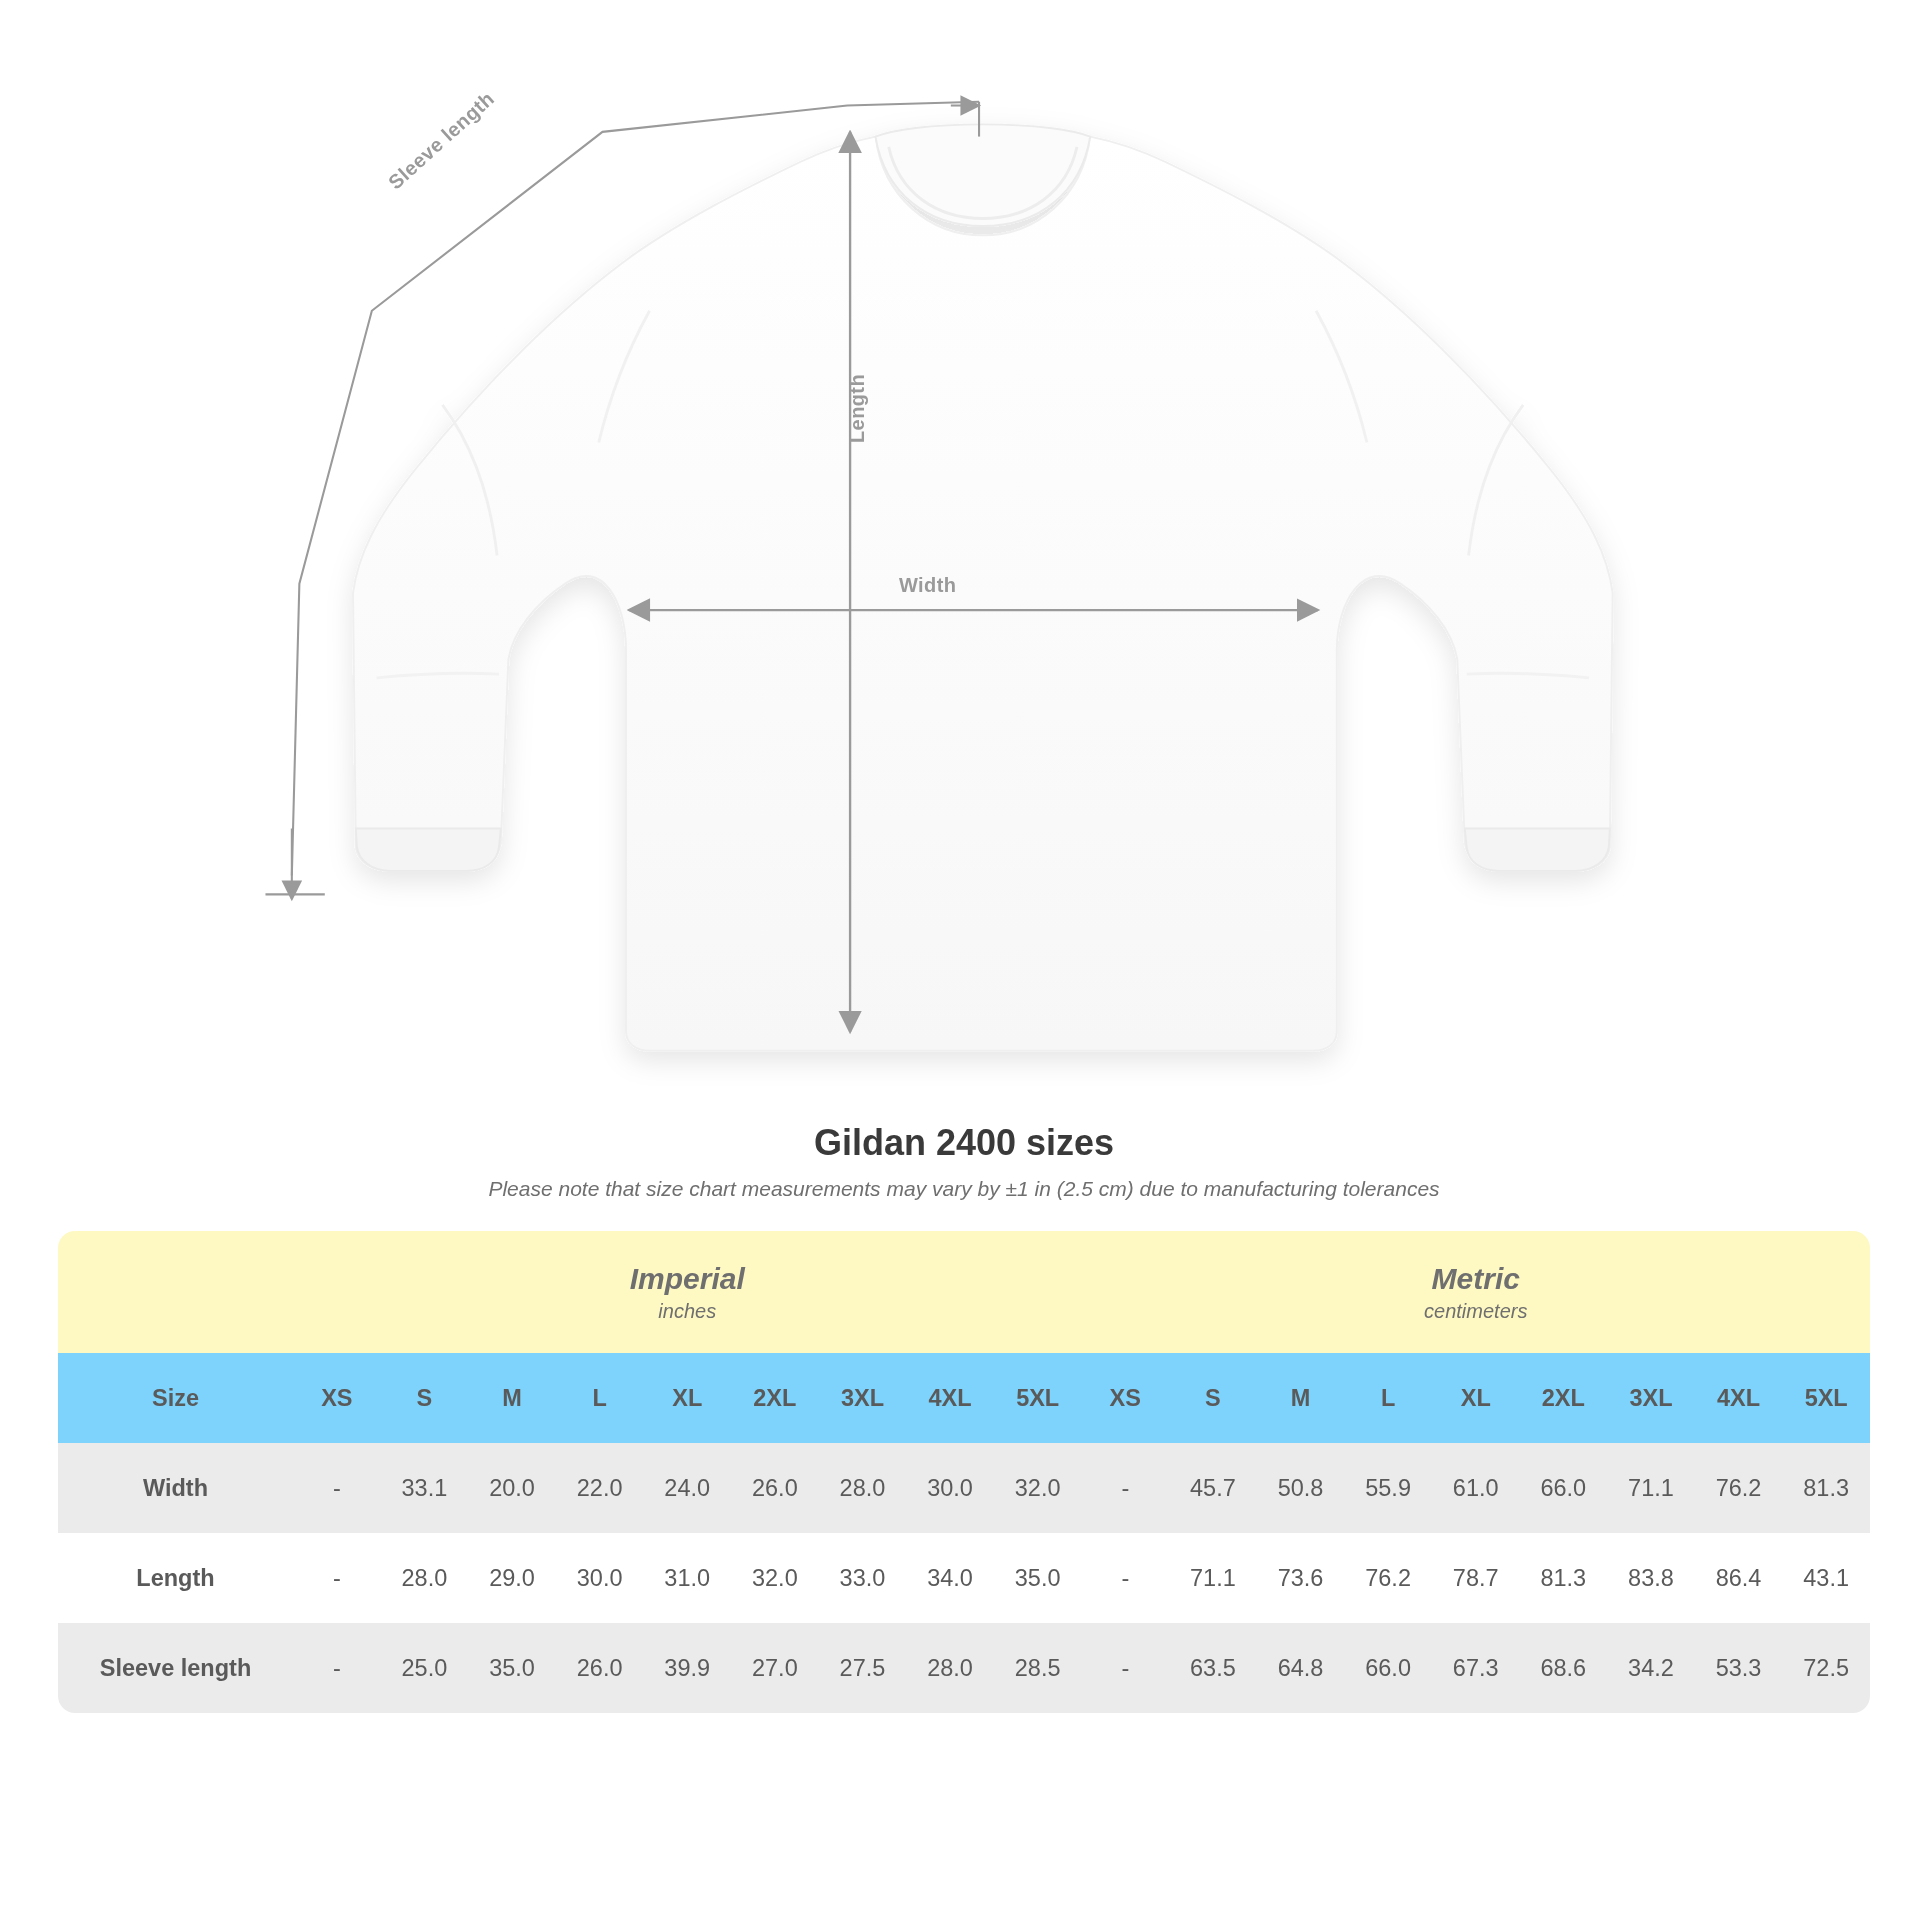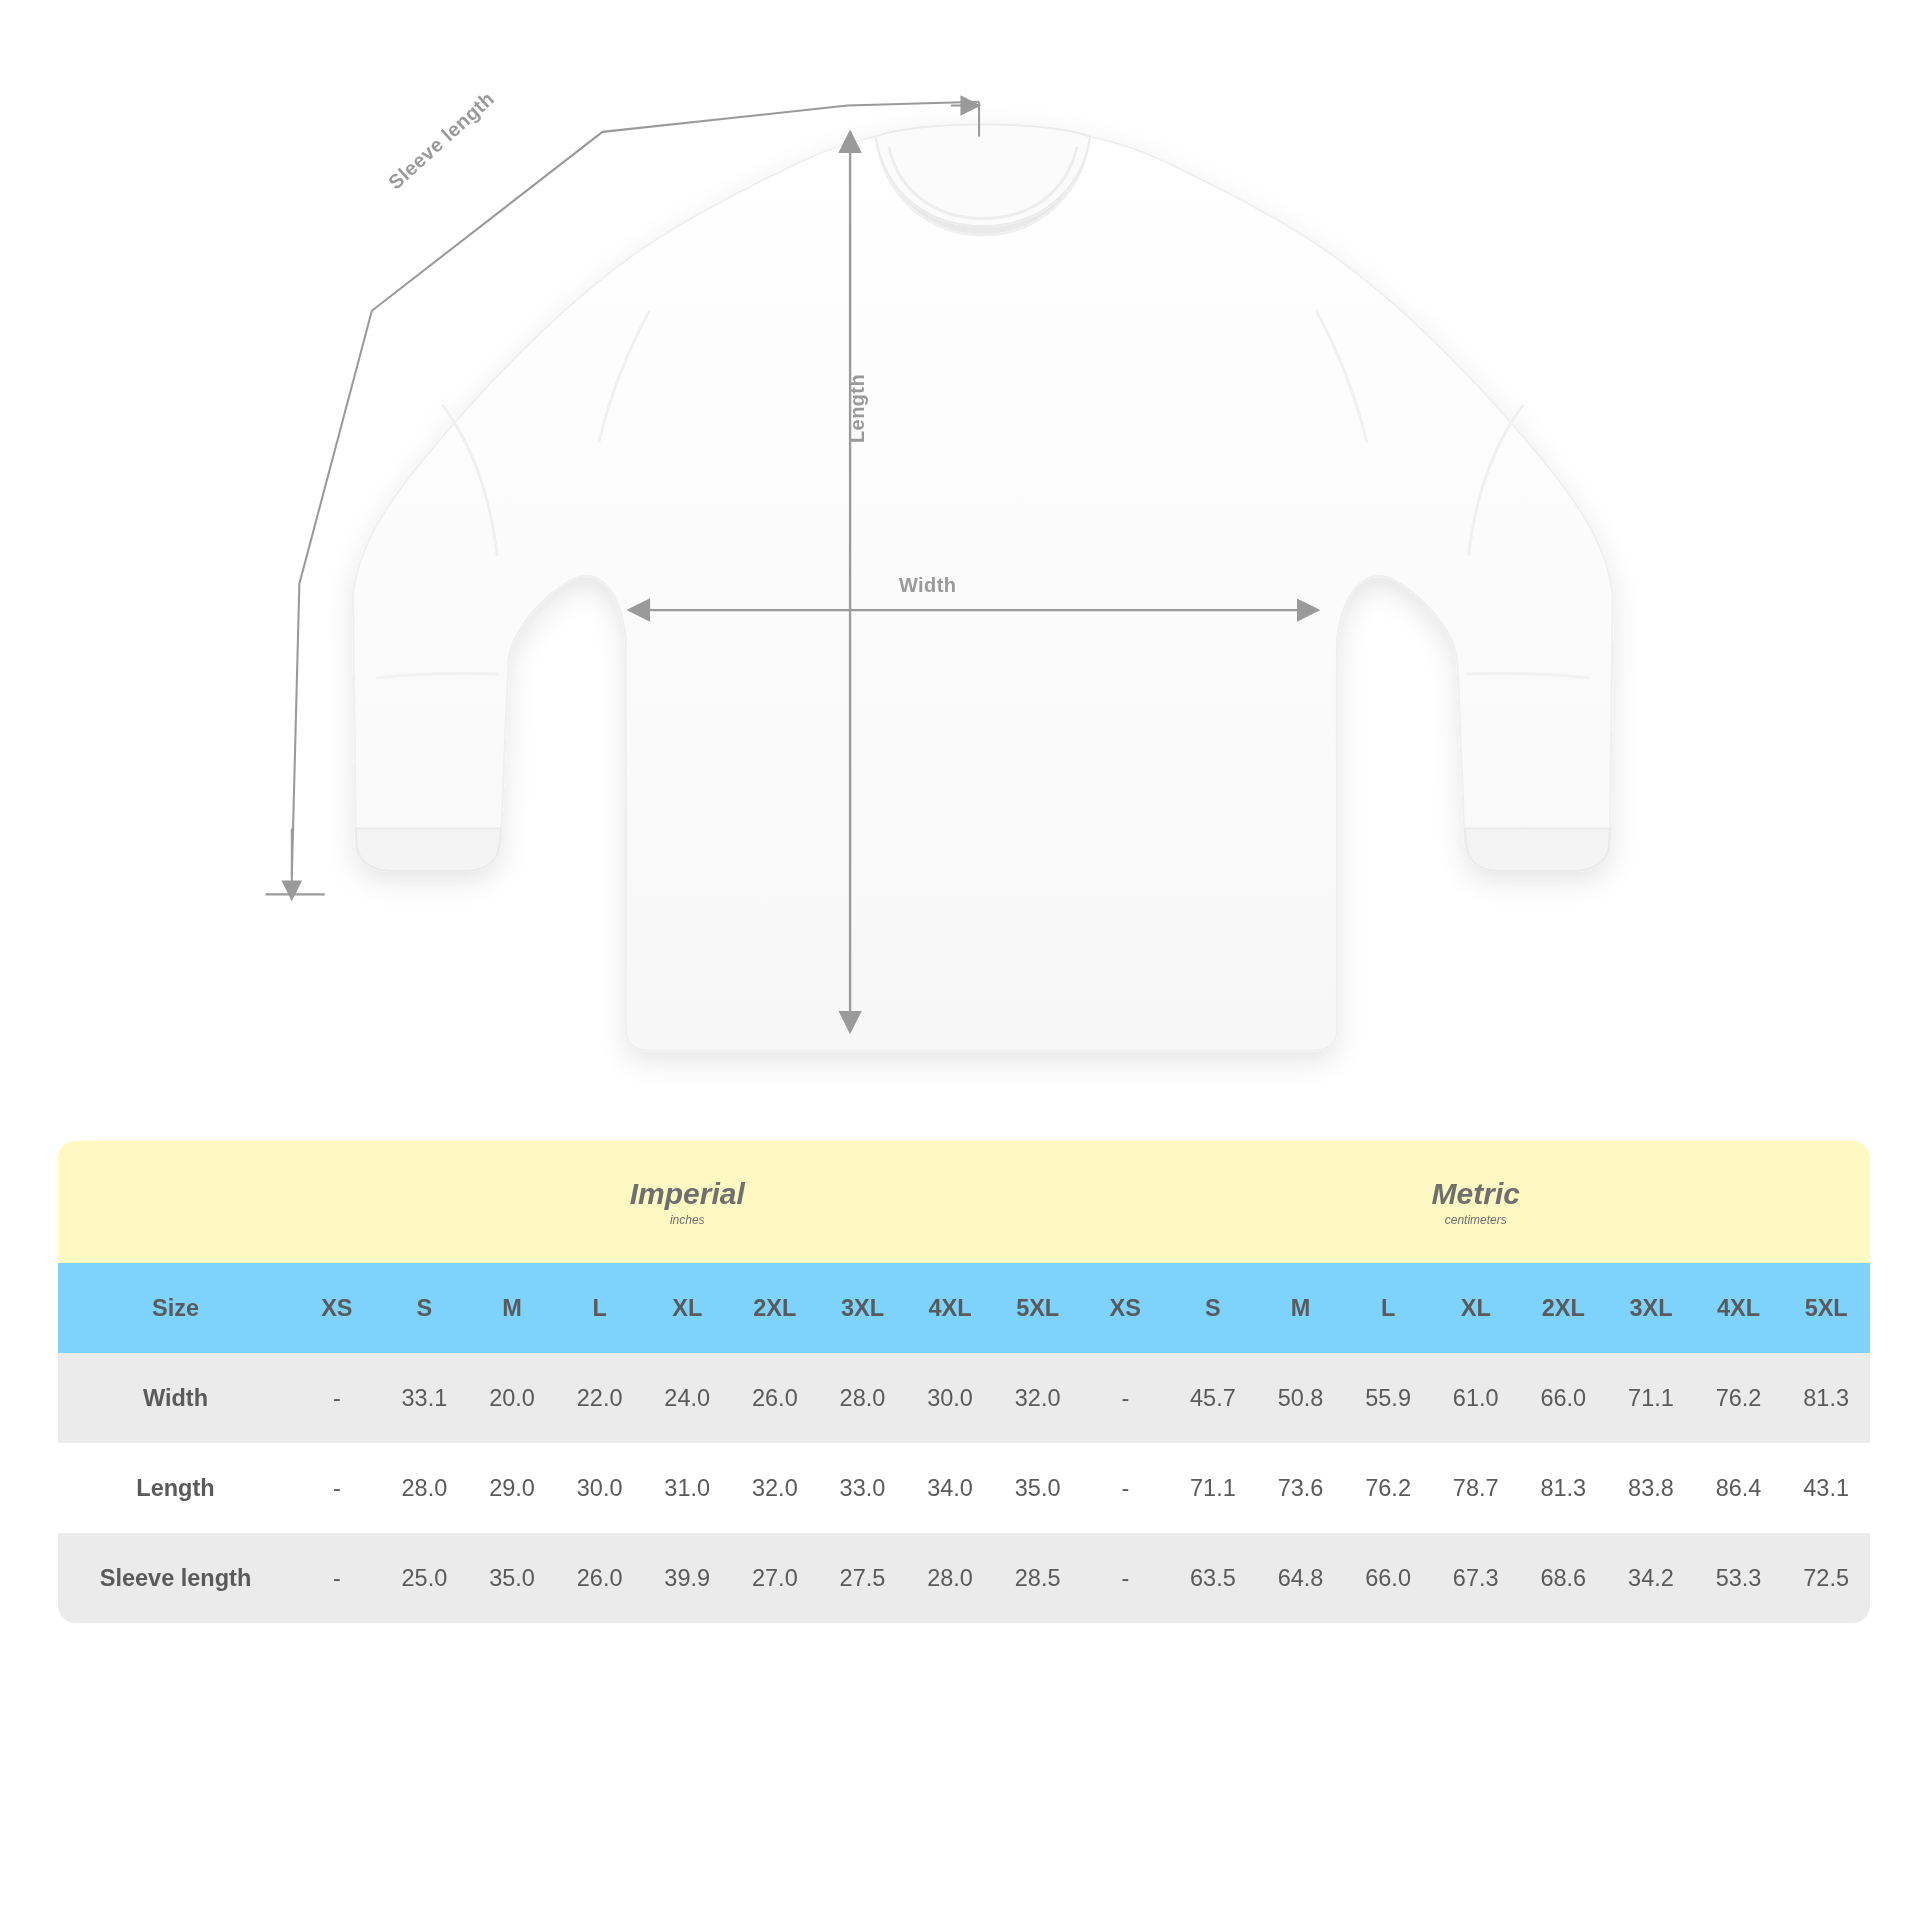--- a/index.html
+++ b/index.html
@@ -98,21 +98,21 @@
     vertical-align: middle;
   }
   .unit-name {
     font-size: 30px;
     font-weight: bold;
     font-style: italic;
     color: #6f6f6f;
     line-height: 1.25;
   }
   .unit-sub {
-    font-size: 12px;
+    font-size: 20px;
     font-style: italic;
     color: #6f6f6f;
     line-height: 1.4;
   }
   .header-row td {
     background: #7dd3fc;
     height: 90px;
     font-weight: bold;
     font-size: 24.5px;
     color: #5e5e5e;
@@ -218,20 +218,24 @@
       <line x1="1010" y1="112" x2="1040" y2="112" stroke="#9a9a9a" stroke-width="2.2" marker-end="url(#arrowEnd)"></line>
       <line x1="310" y1="880" x2="310" y2="955" stroke="#9a9a9a" stroke-width="2.2" marker-end="url(#arrowEnd)"></line>
       <line x1="282" y1="950" x2="345" y2="950" stroke="#9a9a9a" stroke-width="2.2"></line>
     </svg>
 
     <div class="dim-label width-label">Width</div>
     <div class="dim-label length-label">Length</div>
     <div class="dim-label sleeve-label">Sleeve length</div>
   </div>
 
+  <div class="title-block">
+    <h1 class="chart-title">Gildan 2400 sizes</h1>
+    <p class="chart-subtitle">Please note that size chart measurements may vary by ±1 in (2.5 cm) due to manufacturing tolerances</p>
+  </div>
 
   <div class="table-wrap">
     <table class="size-table">
       <colgroup id="colgroup-holder">
           <col class="first-col">
           <col class="data-col">
           <col class="data-col">
           <col class="data-col">
           <col class="data-col">
           <col class="data-col">

